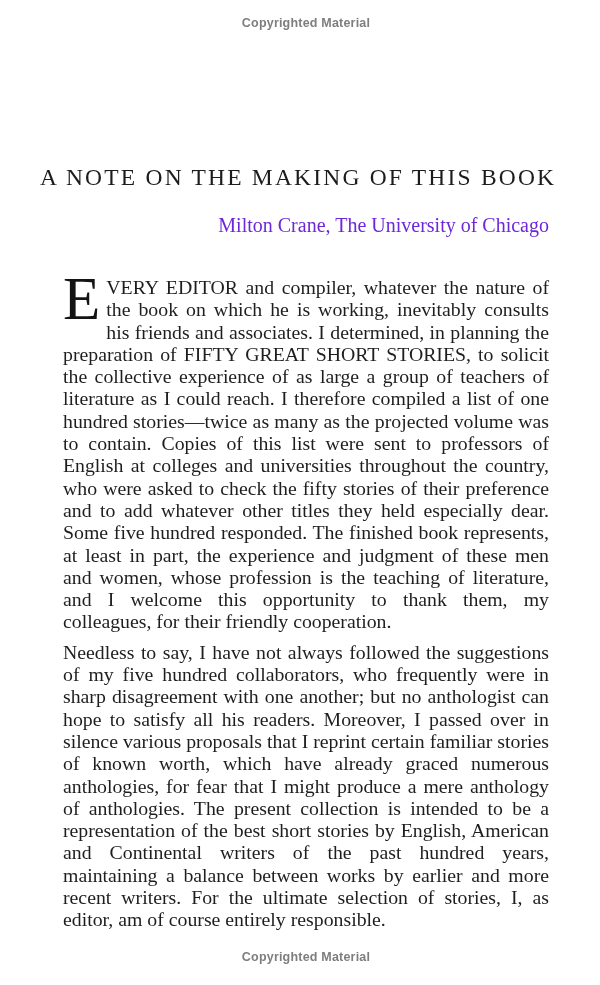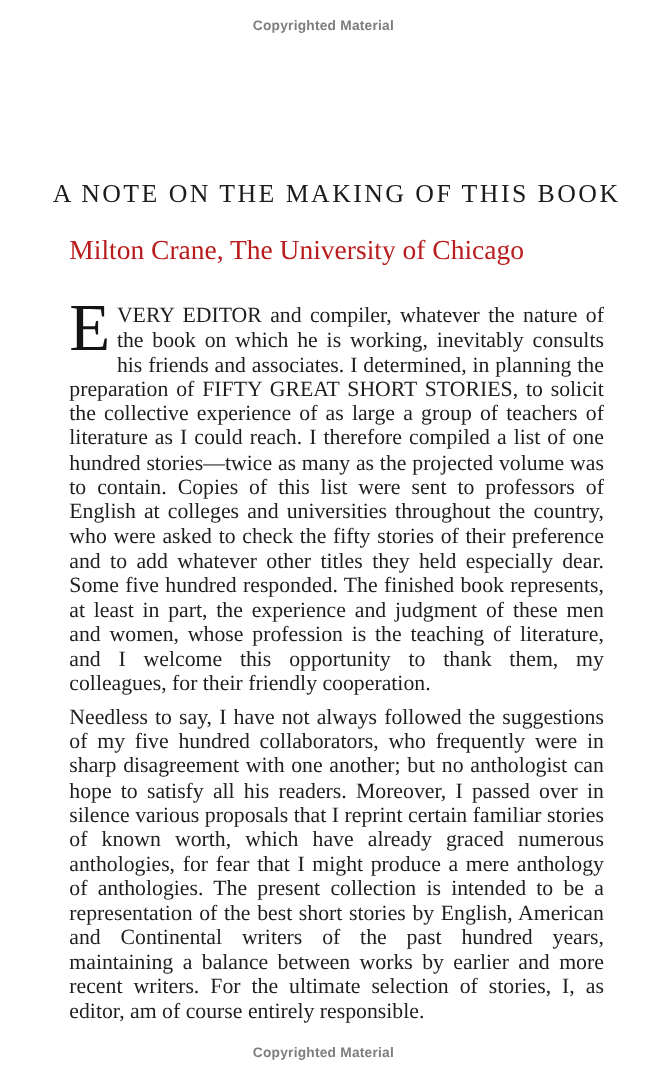--- a/index.html
+++ b/index.html
@@ -11,53 +11,53 @@
     position: relative;
     width: 600px;
     height: 985px;
     background: #ffffff;
     overflow: hidden;
     font-family: "Liberation Serif", serif;
     color: #1e1e1e;
   }
   .copyright {
     position: absolute;
-    left: 51px;
+    left: 63px;
     width: 486px;
     text-align: center;
     font-family: "Liberation Sans", sans-serif;
     font-weight: bold;
     font-size: 12.5px;
     color: #7e7e7e;
     letter-spacing: 0.2px;
   }
   .copyright.top { top: 16px; }
   .copyright.bottom { top: 950px; }
   .title {
     position: absolute;
     top: 164px;
     left: 40px;
     width: 532px;
     margin: 0;
-    text-align: center;
+    text-align: left;
     font-family: "Liberation Serif", serif;
     font-weight: normal;
     font-size: 23.5px;
     letter-spacing: 2.2px;
     color: #1c1c1c;
     white-space: nowrap;
   }
   .byline {
     position: absolute;
     top: 214px;
     left: 63px;
     width: 486px;
-    text-align: left;
-    font-size: 25px;
-    color: #b91c1c;
+    text-align: right;
+    font-size: 20px;
+    color: #6d28d9;
   }
   .body-text {
     position: absolute;
     top: 276px;
     left: 63px;
     width: 486px;
     font-size: 19.8px;
     line-height: 22.3px;
     text-align: justify;
     color: #1e1e1e;

